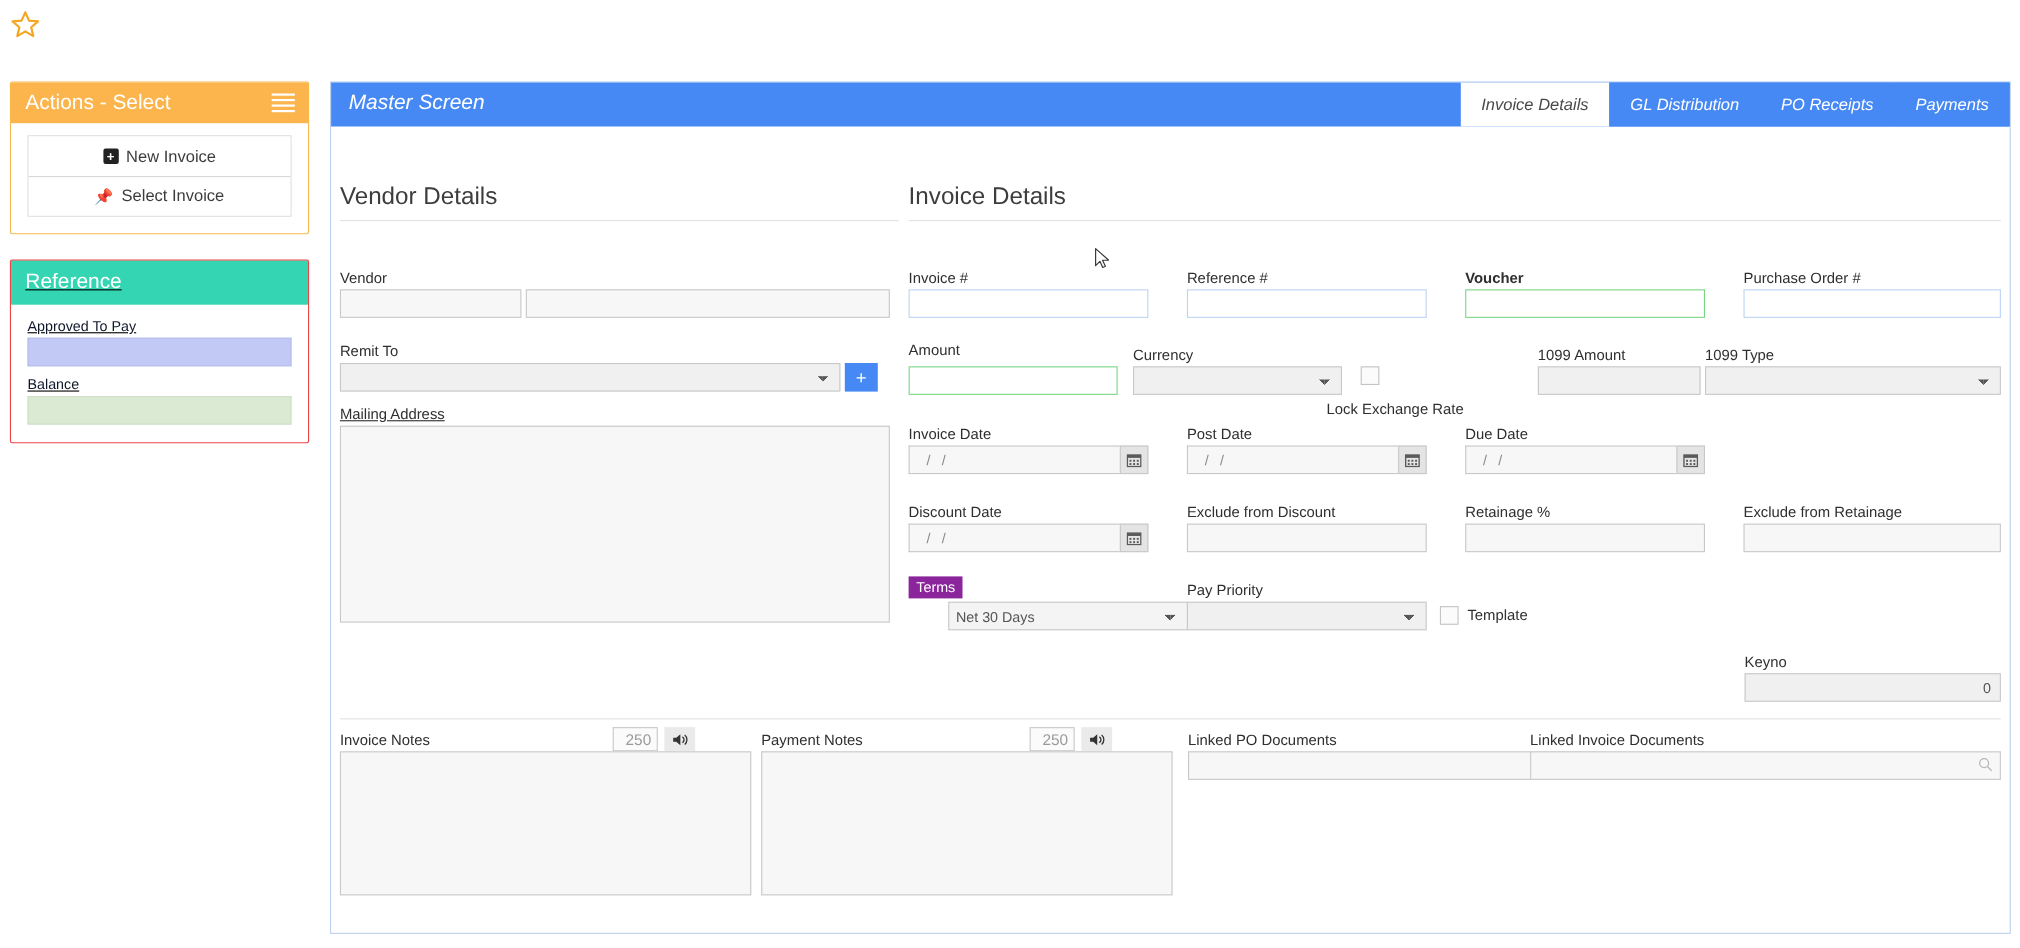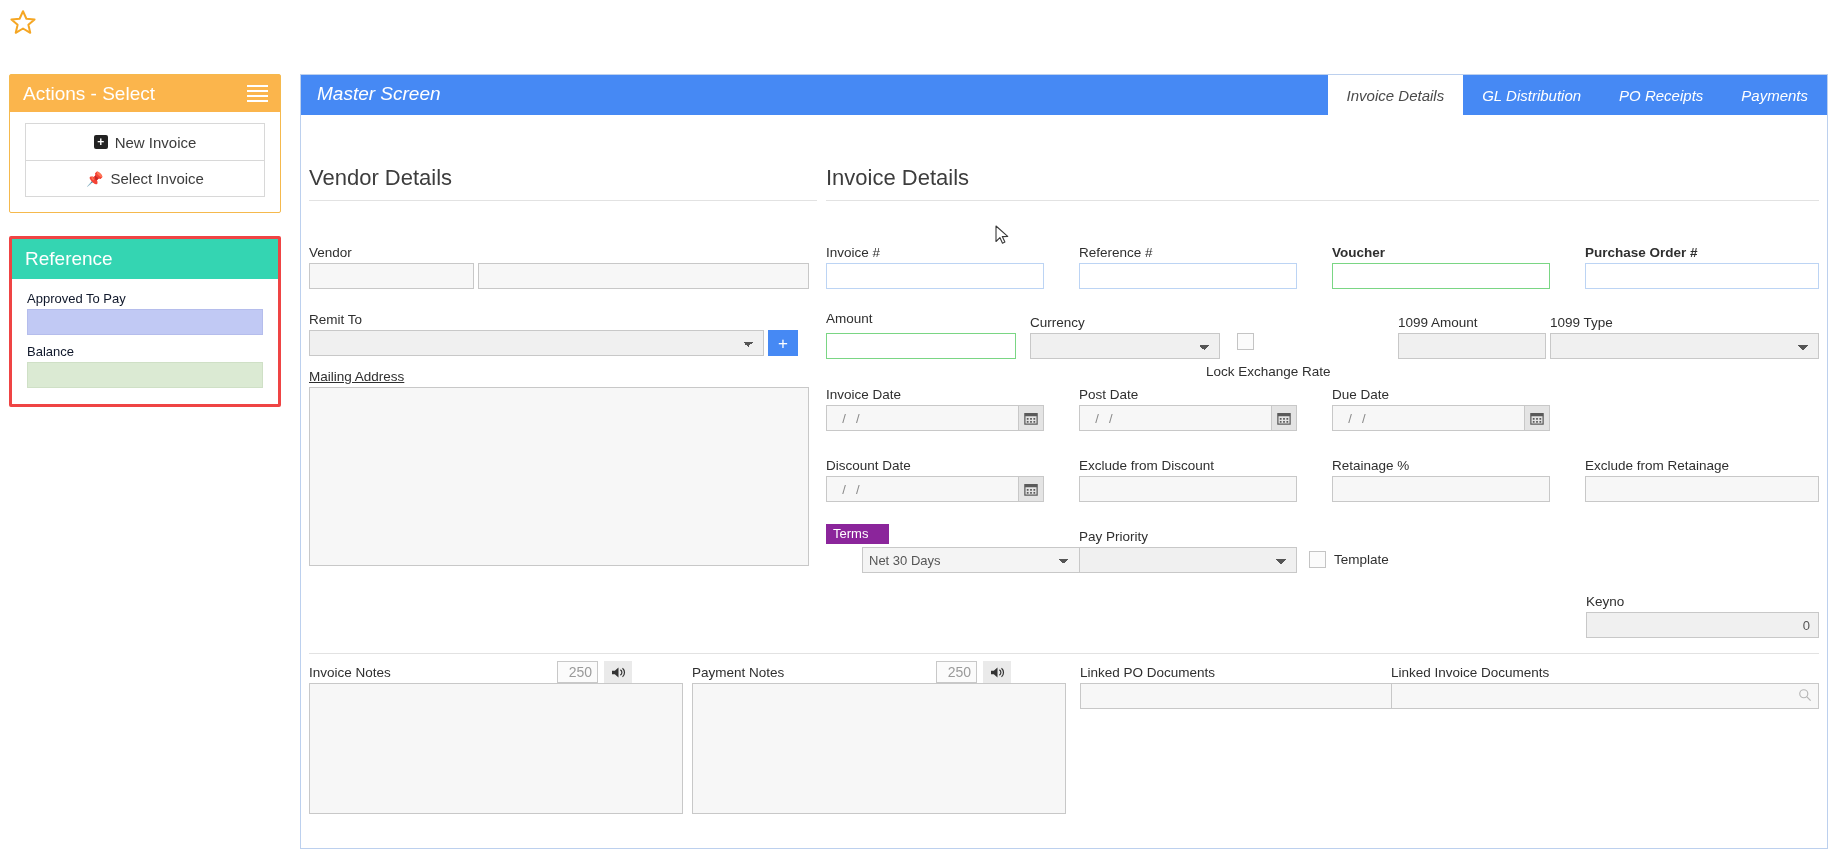--- a/index.html
+++ b/index.html
@@ -21,21 +21,21 @@
 
   
   .left-col { position:absolute; left:9px; top:74px; width:272px; }
 
   .panel { border-radius:2px; background:#fff; margin-bottom:23px; }
   .panel-actions { border:1px solid #f5b94d; }
   .panel-actions .panel-head {
     background:#fbb54c; color:#ffffff; height:37px; display:flex; align-items:center;
     justify-content:space-between; padding:0 12px 0 13px;
   }
-  .panel-reference { border:3px solid #ef4444; }
+  .panel-reference { border:1px solid #ef4444;text-decoration:underline; }
   .panel-reference .panel-head {
     background:#34d5b2; color:#ffffff; height:40px; display:flex; align-items:center;
     padding:0 13px;
   }
   .panel-head-title { font-size:19px; font-weight:400; }
   .hamburger { display:flex; flex-direction:column; gap:3px; cursor:pointer; }
   .hamburger span { display:block; width:21px; height:2px; background:#ffffff; }
 
   .panel-body { padding:11px 15px 15px 15px; }
   .action-list { border:1px solid #d8d8d8; }
@@ -123,21 +123,21 @@
     cursor:pointer; line-height:1;
   }
 
   .ta {
     border:1px solid #c8c8c8; background:#f7f7f7; width:100%;
     resize:none; font-family:"Liberation Sans", sans-serif; font-size:13px; color:#555;
   }
 
   .terms-badge {
     display:inline-block; background:#8b259b; color:#ffffff; font-size:13px;
-    padding:3px 21px 4px 7px; line-height:1;
+    padding:3px 7px 4px 7px; line-height:1;
   }
 
   .cnt-box {
     width:41px; height:22px; border:1px solid #c8c8c8; background:#fbfbfb;
     color:#9a9a9a; font-size:14px; text-align:right; padding-right:5px; line-height:20px;
   }
   .spk-btn {
     width:28px; height:22px; background:#eaeaea; display:flex; align-items:center;
     justify-content:center; cursor:pointer;
   }
@@ -244,21 +244,21 @@
 
       <div class="abs lbl" style="left:525px; top:130px;">Invoice #</div>
       <input class="abs inp blue" style="left: 525px; top: 148px; width: 218px;" value="">
 
       <div class="abs lbl" style="left:778px; top:130px;">Reference #</div>
       <input class="abs inp blue" style="left: 778px; top: 148px; width: 218px;" value="">
 
       <div class="abs lbl" style="left:1031px; top:130px;font-weight:bold;">Voucher</div>
       <input class="abs inp green" style="left: 1031px; top: 148px; width: 218px;" value="">
 
-      <div class="abs lbl" style="left:1284px; top:130px;font-weight:bold;">Purchase Order #</div>
+      <div class="abs lbl" style="left:1284px; top:130px;">Purchase Order #</div>
       <input class="abs inp blue" style="left: 1284px; top: 148px; width: 234px;" value="">
 
       <div class="abs lbl" style="left:525px; top:196px;">Amount</div>
       <input class="abs inp green" style="left: 525px; top: 218px; width: 190px;" value="">
 
       <div class="abs lbl" style="left:729px; top:200px;">Currency</div>
       <select class="abs sel" style="left:729px; top:218px; width:190px;">
         <option></option>
       </select>
 

